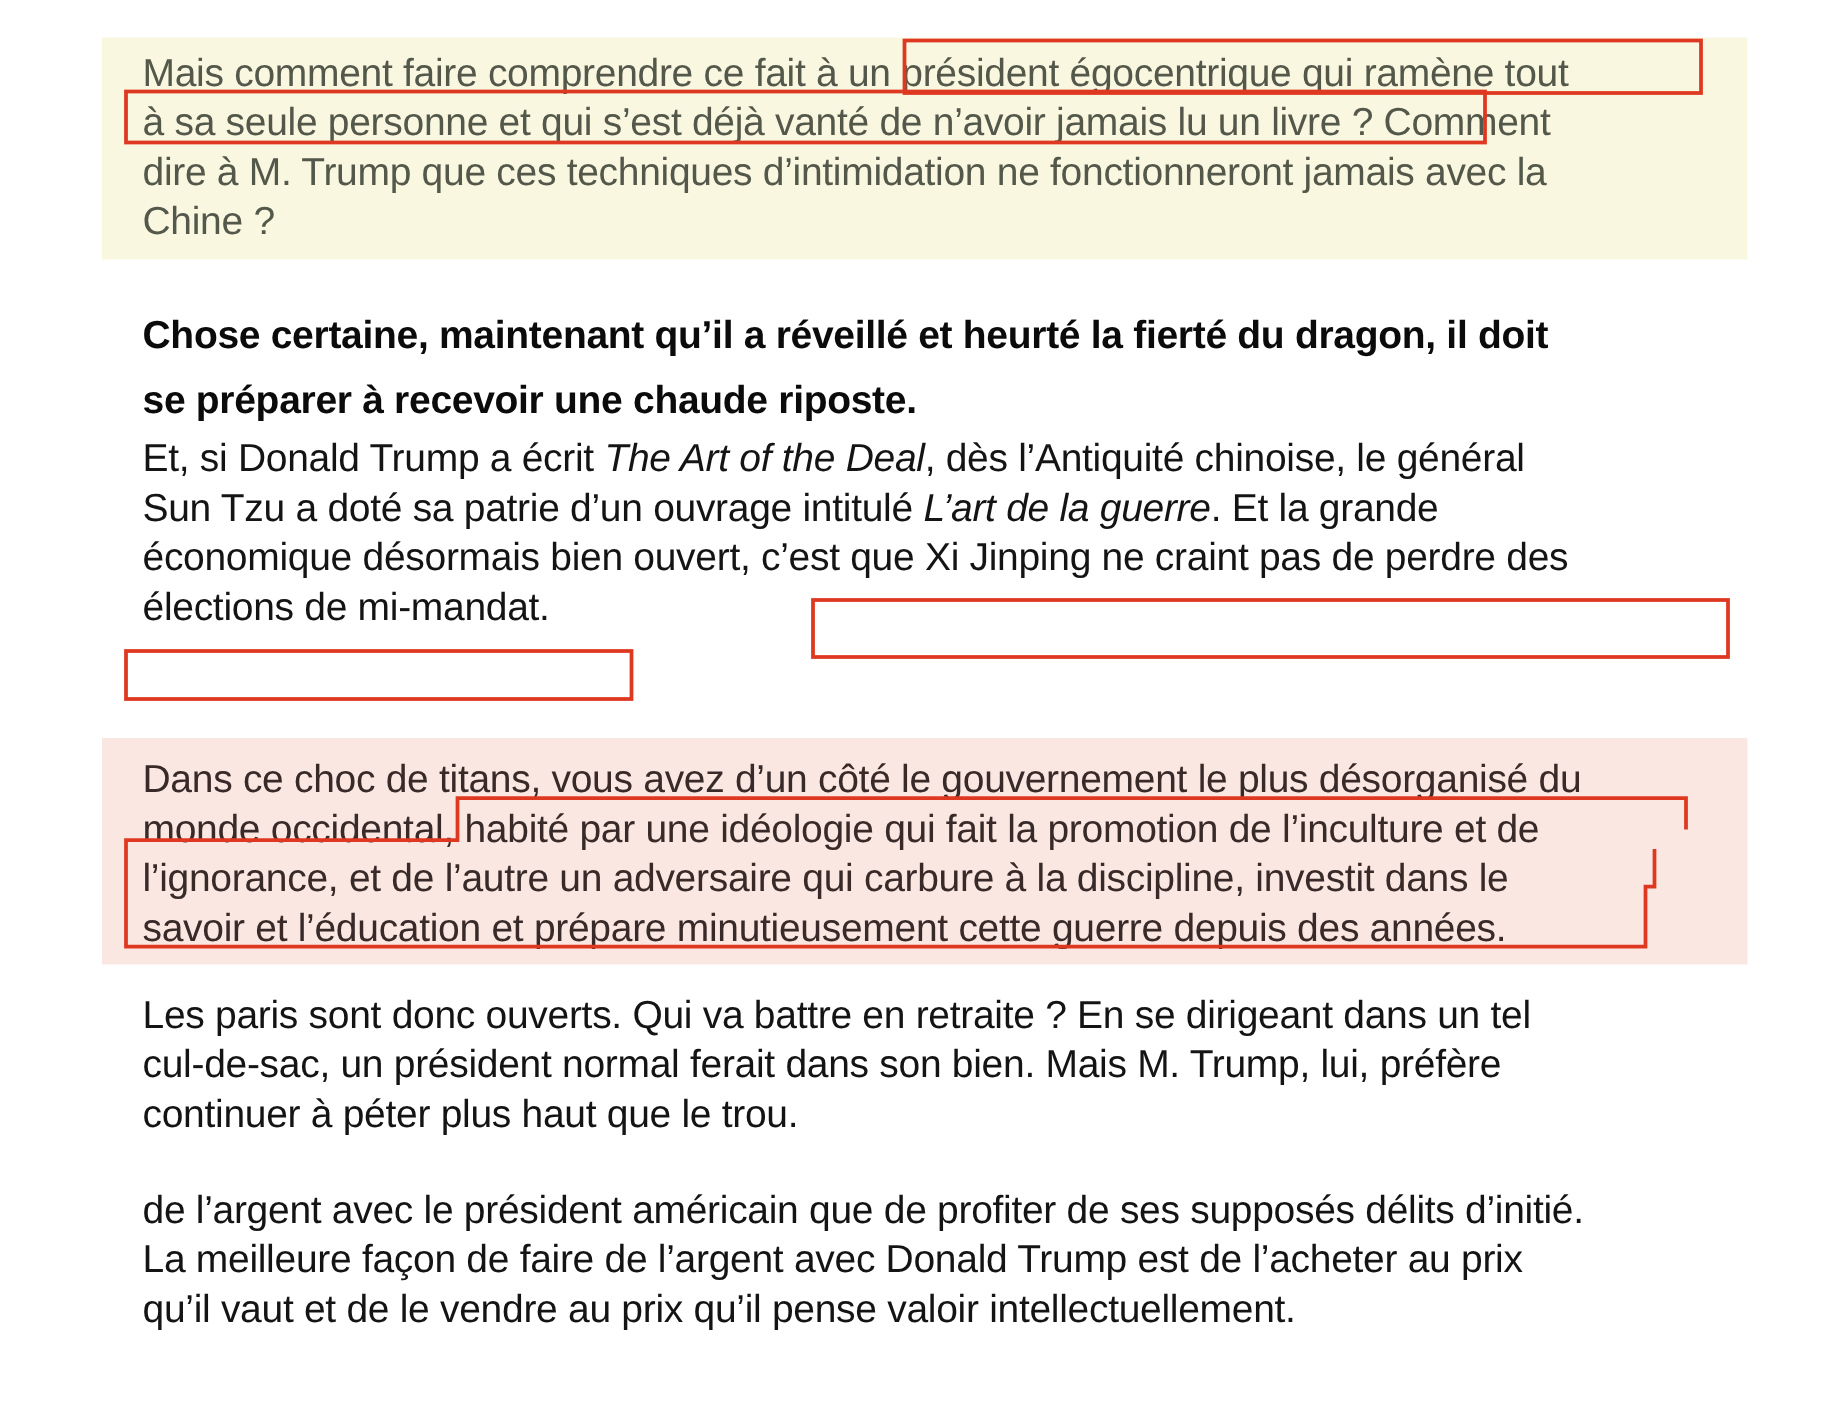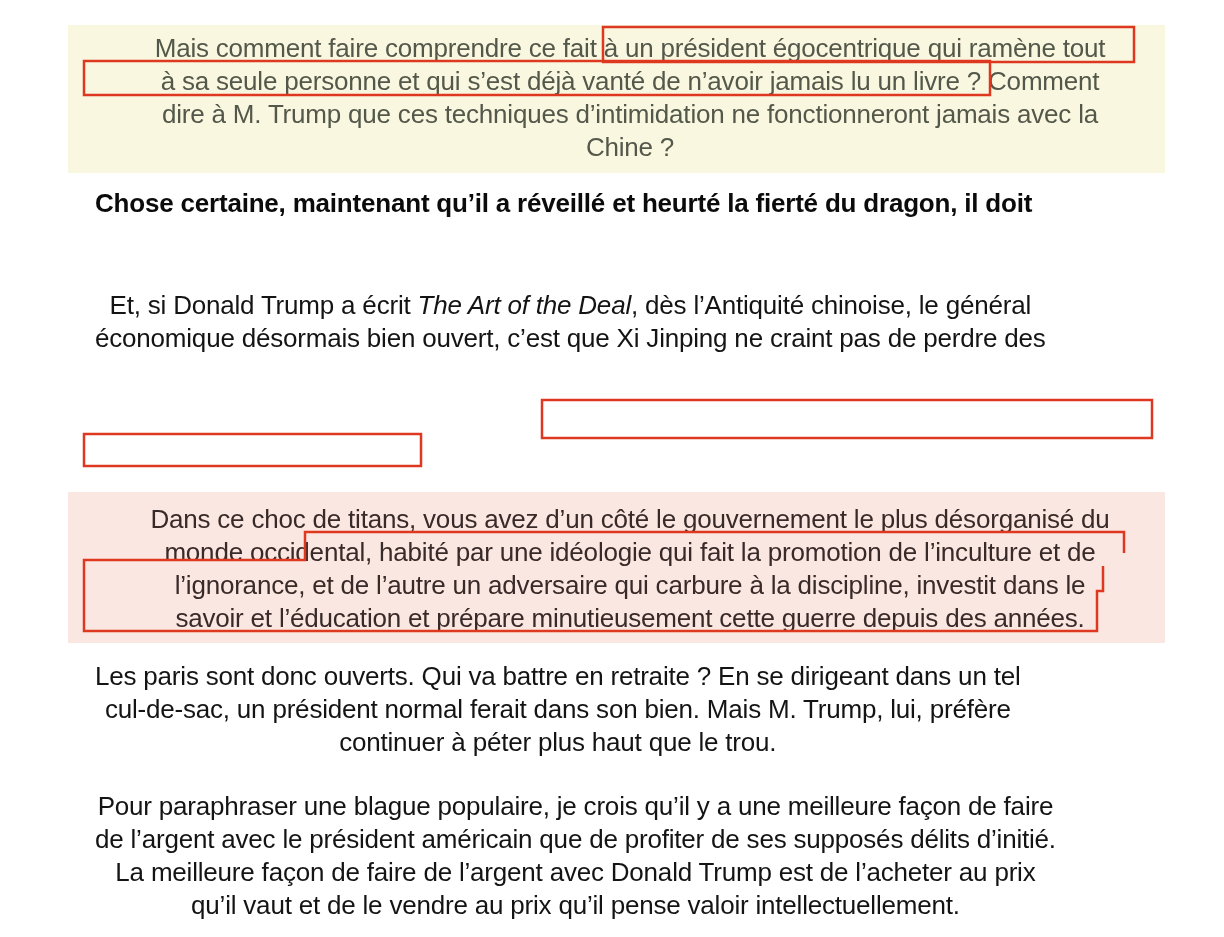--- a/index.html
+++ b/index.html
@@ -6,29 +6,29 @@
   body{
     width:1224px;height:937px;position:relative;overflow:hidden;
     background:var(--page-bg,#ffffff);
     font-family:"Liberation Sans","DejaVu Sans",sans-serif;
   }
   .para{
     position:absolute;
     font-size:26px;line-height:33px;letter-spacing:-0.2px;
     color:var(--text-default,#141414);
   }
-  .line{display:block;white-space:pre;text-align:center;}
+  .line{display:block;white-space:pre;}
   .hl-yellow{
     left:68px;top:25px;width:1097px;height:148px;box-sizing:border-box;
     padding:7px 0 0 27px;
     background:var(--highlight-yellow-bg,#f9f7e0);
     color:var(--text-yellow-block,#54584a);
   }
   .p2{
-    left:95px;top:182px;font-weight:bold;line-height:43px;
+    left:95px;top:202px;font-weight:bold;line-height:43px;
     color:#0b0b0b;
   }
   .p3{left:95px;top:289px;}
   .hl-pink{
     left:68px;top:492px;width:1097px;height:151px;box-sizing:border-box;
     padding:11px 0 0 27px;
     background:var(--highlight-pink-bg,#fbe7e2);
     color:var(--text-pink-block,#382a28);
   }
   .p5{left:95px;top:660px;}
@@ -47,42 +47,44 @@
 
 <section class="para hl-yellow">
   <span class="line">Mais comment faire comprendre ce fait à un président égocentrique qui ramène tout</span>
   <span class="line">à sa seule personne et qui s’est déjà vanté de n’avoir jamais lu un livre ? Comment</span>
   <span class="line">dire à M. Trump que ces techniques d’intimidation ne fonctionneront jamais avec la</span>
   <span class="line">Chine ?</span>
 </section>
 
 <section class="para p2">
   <span class="line">Chose certaine, maintenant qu’il a réveillé et heurté la fierté du dragon, il doit</span>
+  <span class="line">se préparer à recevoir une chaude riposte.</span>
 </section>
 
 <section class="para p3">
   <span class="line"><span>Et, si Donald Trump a écrit </span><i>The Art of the Deal</i><span>, dès l’Antiquité chinoise, le général</span></span>
+  <span class="line"><span>Sun Tzu a doté sa patrie d’un ouvrage intitulé </span><i>L’art de la guerre</i><span>. Et la grande</span></span>
   <span class="line">économique désormais bien ouvert, c’est que Xi Jinping ne craint pas de perdre des</span>
+  <span class="line">élections de mi-mandat.</span>
 </section>
 
 <section class="para hl-pink">
   <span class="line">Dans ce choc de titans, vous avez d’un côté le gouvernement le plus désorganisé du</span>
   <span class="line">monde occidental, habité par une idéologie qui fait la promotion de l’inculture et de</span>
   <span class="line">l’ignorance, et de l’autre un adversaire qui carbure à la discipline, investit dans le</span>
   <span class="line">savoir et l’éducation et prépare minutieusement cette guerre depuis des années.</span>
 </section>
 
 <section class="para p5">
   <span class="line">Les paris sont donc ouverts. Qui va battre en retraite ? En se dirigeant dans un tel</span>
   <span class="line">cul-de-sac, un président normal ferait dans son bien. Mais M. Trump, lui, préfère</span>
   <span class="line">continuer à péter plus haut que le trou.</span>
 </section>
 
 <section class="para p6">
-  <span class="line">Pour paraphraser une blague populaire, je crois qu’il y a une meilleure façon de faire</span>
   <span class="line">de l’argent avec le président américain que de profiter de ses supposés délits d’initié.</span>
   <span class="line">La meilleure façon de faire de l’argent avec Donald Trump est de l’acheter au prix</span>
   <span class="line">qu’il vaut et de le vendre au prix qu’il pense valoir intellectuellement.</span>
 </section>
 
 <svg class="annotations" viewBox="0 0 1224 937" xmlns="http://www.w3.org/2000/svg">
 
   <rect x="603" y="27" width="531" height="35" stroke="#df3820"></rect>
 
   <rect x="84" y="61" width="906" height="34" stroke="#df3820"></rect>

